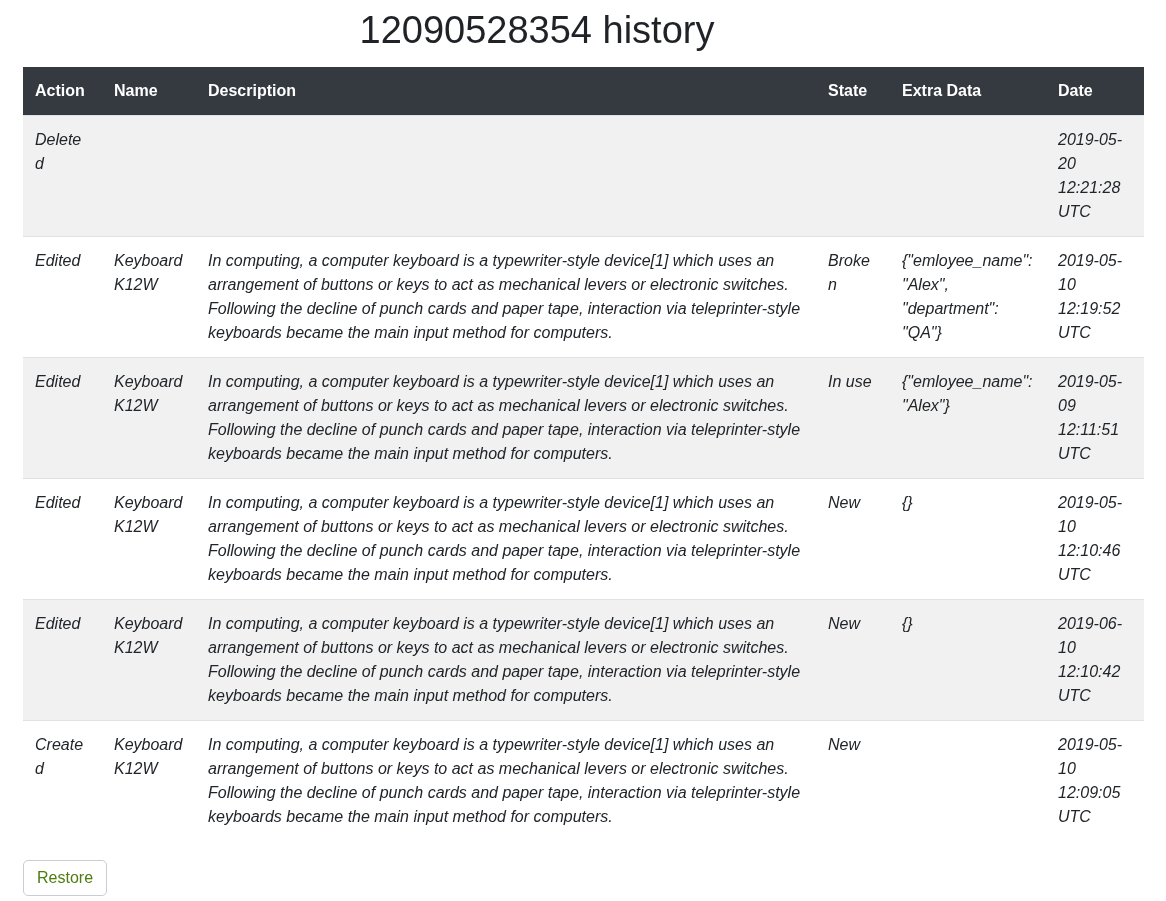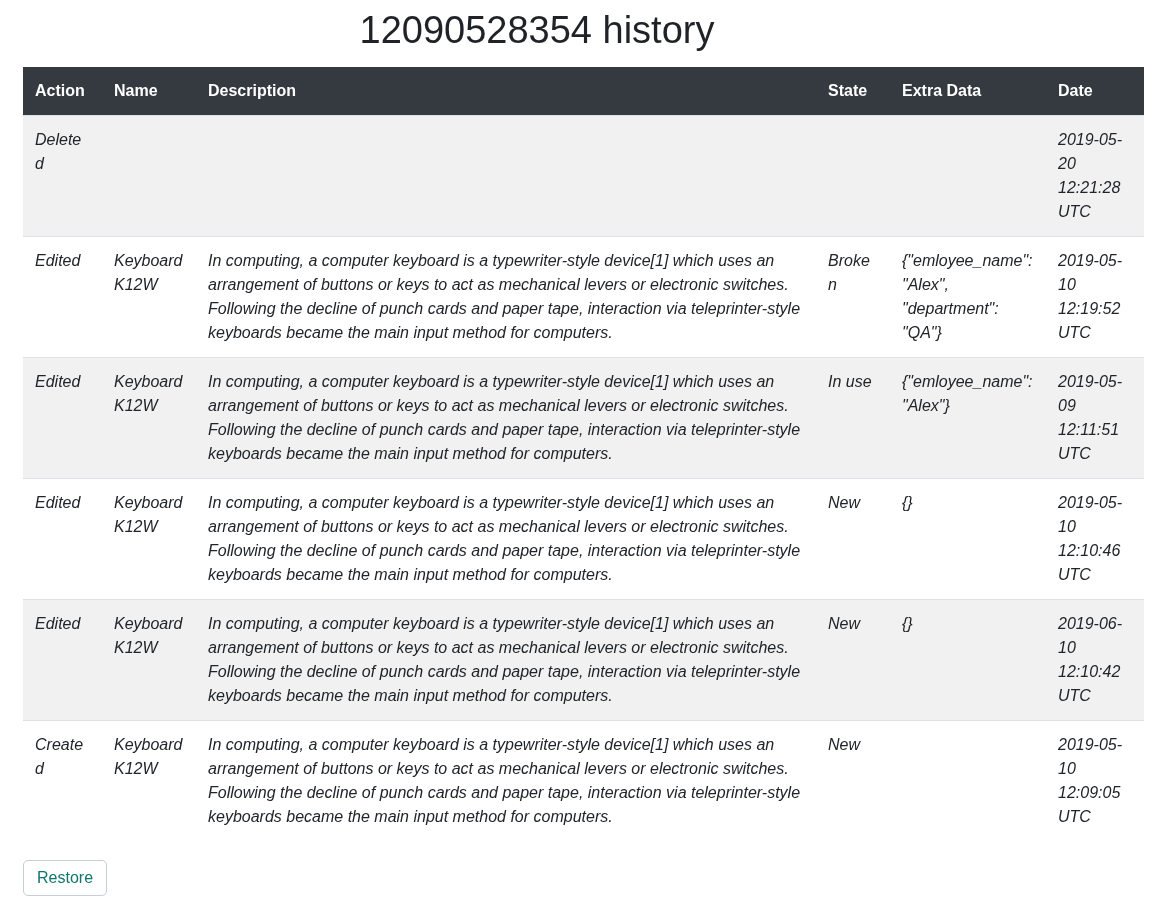--- a/index.html
+++ b/index.html
@@ -54,21 +54,21 @@
   .col-state { width: 74px; }
   .col-extra { width: 156px; }
   .col-date { width: 98px; }
   button.restore-btn {
     display: inline-block;
     margin: 19px 0 0 0;
     padding: 6px 13px;
     font-family: "Liberation Sans", sans-serif;
     font-size: 16px;
     line-height: 1.4;
-    color: #0f766e;
+    color: #4d7c0f;
     background-color: #ffffff;
     border: 1px solid #c8ced3;
     border-radius: 5px;
     cursor: pointer;
   }
 </style>
 </head>
 <body>
 
 <div class="page">

